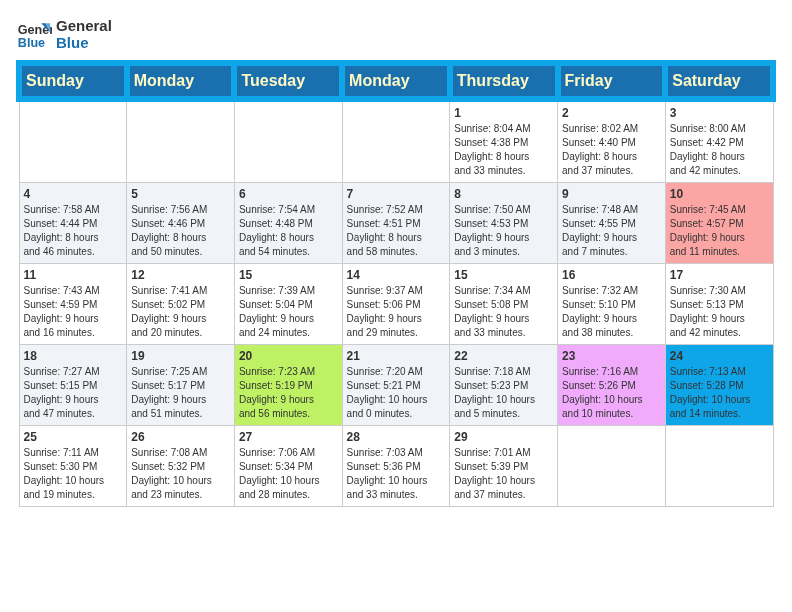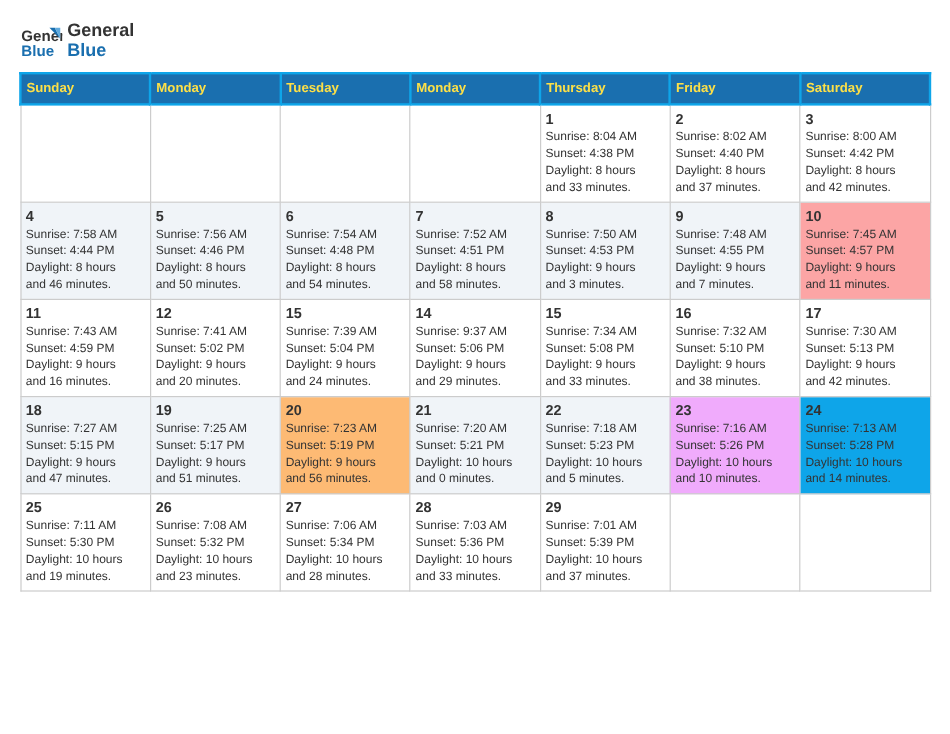--- a/index.html
+++ b/index.html
@@ -37,26 +37,26 @@
       font-size: 16px;
       color: #555;
     }
     table {
       width: 100%;
       border-collapse: collapse;
       font-size: 11px;
     }
     thead tr th {
       background: #1a6faf;
-      color: #fde047;
+      color: #fef9c3;
       padding: 6px 4px;
       text-align: left;
-      font-size: 11px;
+      font-size: 16px;
       font-weight: bold;
-      border: 2px solid #0ea5e9;
+      border: 6px solid #0ea5e9;
     }
     tbody tr td {
       vertical-align: top;
       border: 1px solid #ccc;
       padding: 4px;
       width: calc(100% / 7);
       min-height: 80px;
       background: #fff;
     }
     tbody tr:nth-child(even) td {
@@ -249,21 +249,21 @@
 Daylight: 9 hours
 and 47 minutes.</div>
         </td>
         <td style="background: rgb(240, 244, 248);">
           <div class="day-number">19</div>
           <div class="day-info" style="white-space: pre-line;">Sunrise: 7:25 AM
 Sunset: 5:17 PM
 Daylight: 9 hours
 and 51 minutes.</div>
         </td>
-        <td style="background: #fdba74;">
+        <td style="background: #bef264;">
           <div class="day-number">20</div>
           <div class="day-info" style="white-space: pre-line;">Sunrise: 7:23 AM
 Sunset: 5:19 PM
 Daylight: 9 hours
 and 56 minutes.</div>
         </td>
         <td style="background: rgb(240, 244, 248);">
           <div class="day-number">21</div>
           <div class="day-info" style="white-space: pre-line;">Sunrise: 7:20 AM
 Sunset: 5:21 PM

